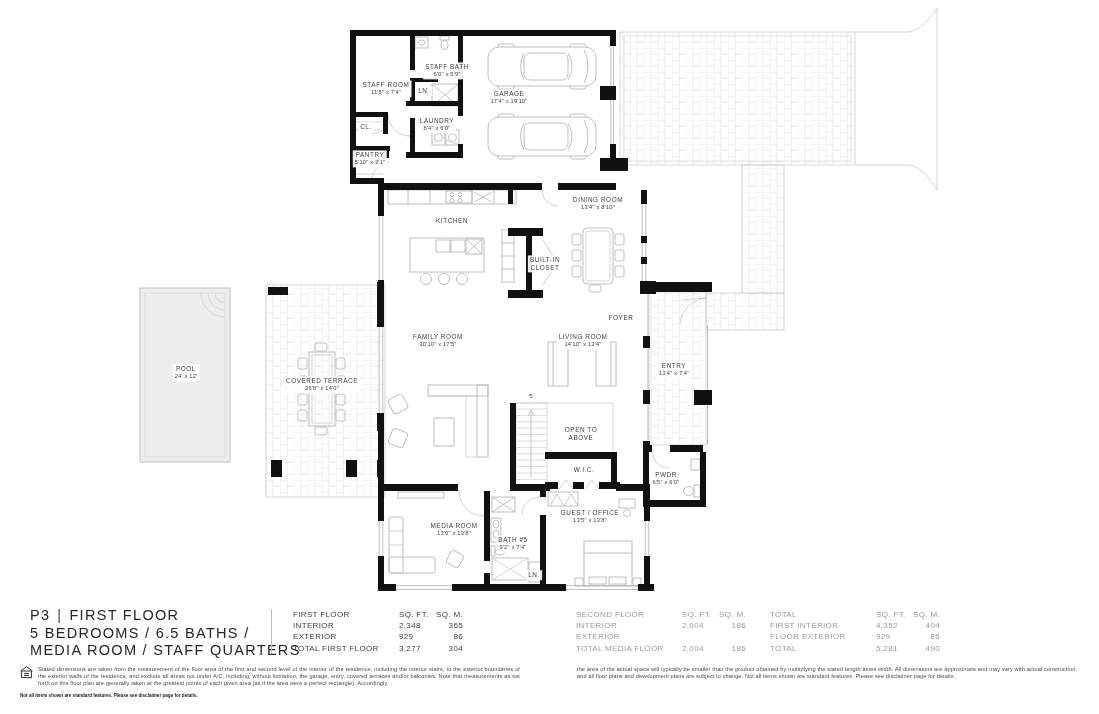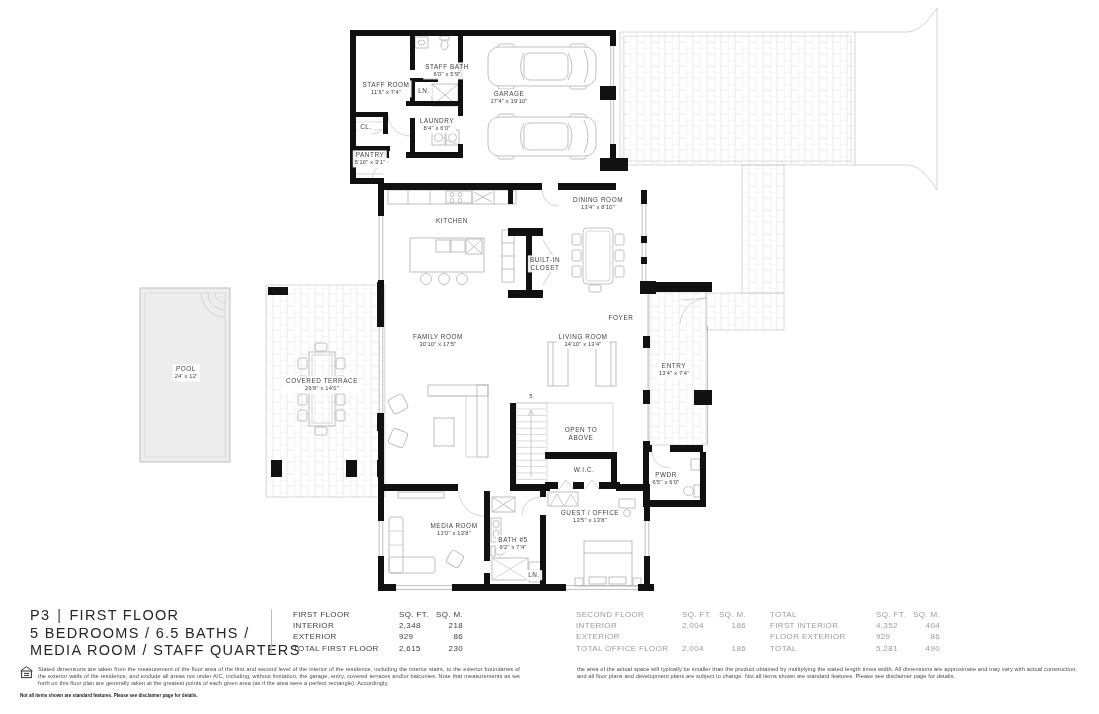--- a/index.html
+++ b/index.html
@@ -415,52 +415,52 @@
 
   <div id="t-first" class="area-table t-dark">
     <div class="tr">
           <span class="cl">FIRST FLOOR</span>
           <span class="c1">SQ. FT.</span>
           <span class="c2">SQ. M.</span>
         </div>
     <div class="tr">
           <span class="cl">INTERIOR</span>
           <span class="c1">2,348</span>
-          <span class="c2">218</span>
+          <span class="c2">365</span>
         </div>
     <div class="tr">
           <span class="cl">EXTERIOR</span>
           <span class="c1">929</span>
           <span class="c2">86</span>
         </div>
     <div class="tr">
           <span class="cl">TOTAL FIRST FLOOR</span>
-          <span class="c1">2,615</span>
-          <span class="c2">230</span>
+          <span class="c1">3,277</span>
+          <span class="c2">304</span>
         </div>
   </div>
 
   <div id="t-second" class="area-table t-muted">
     <div class="tr">
           <span class="cl">SECOND FLOOR</span>
           <span class="c1">SQ. FT.</span>
           <span class="c2">SQ. M.</span>
         </div>
     <div class="tr">
           <span class="cl">INTERIOR</span>
           <span class="c1">2,004</span>
           <span class="c2">186</span>
         </div>
     <div class="tr">
           <span class="cl">EXTERIOR</span>
           <span class="c1"></span>
           <span class="c2"></span>
         </div>
     <div class="tr">
-          <span class="cl">TOTAL OFFICE FLOOR</span>
+          <span class="cl">TOTAL MEDIA FLOOR</span>
           <span class="c1">2,004</span>
           <span class="c2">186</span>
         </div>
   </div>
 
   <div id="t-total" class="area-table t-muted">
     <div class="tr">
           <span class="cl">TOTAL</span>
           <span class="c1">SQ. FT.</span>
           <span class="c2">SQ. M.</span>

